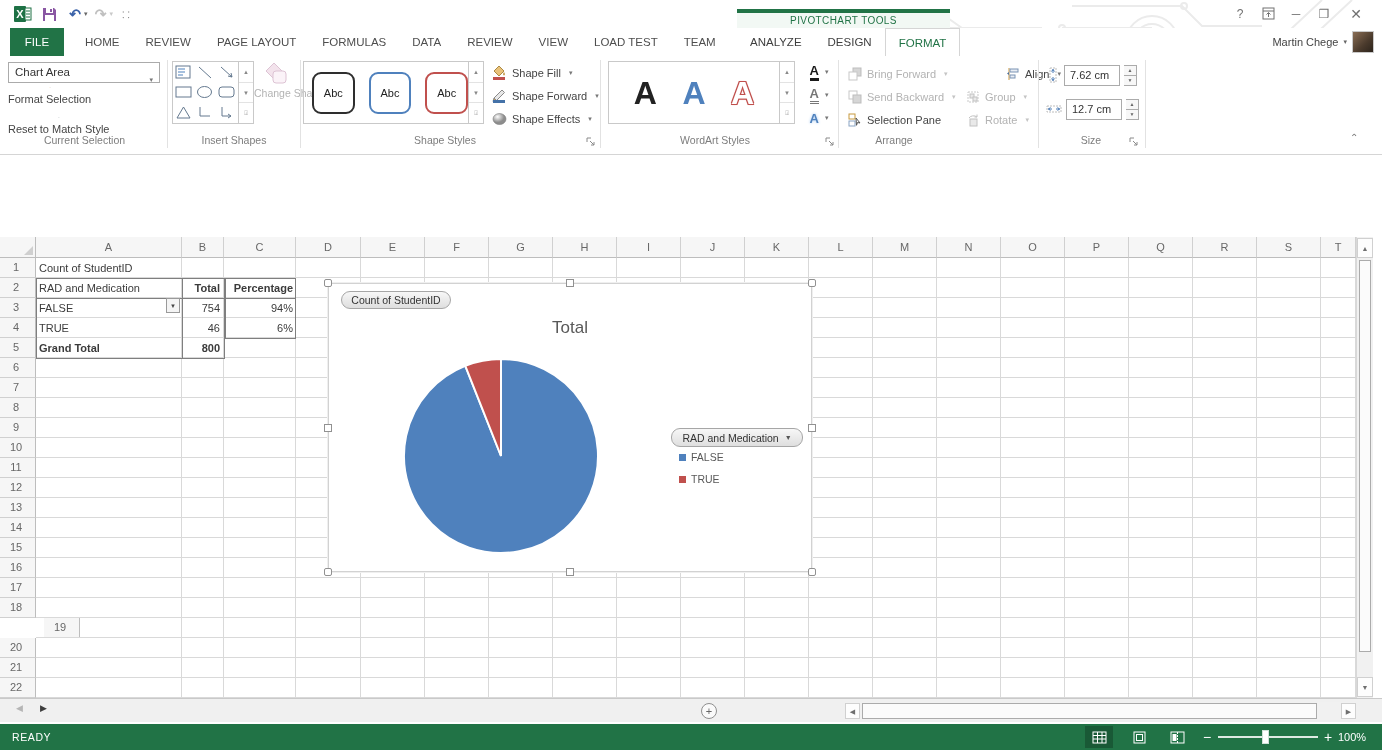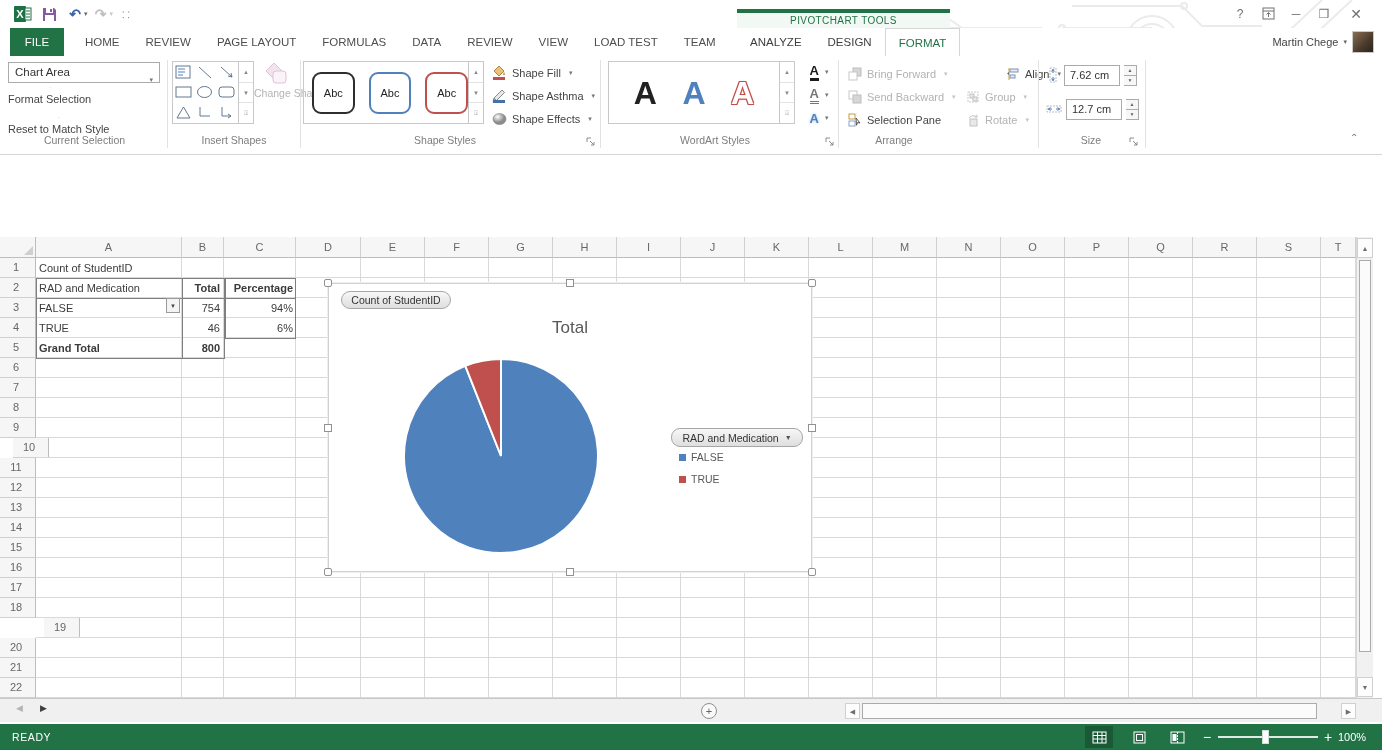--- a/index.html
+++ b/index.html
@@ -315,21 +315,21 @@
         </svg>
       <span class="rbtn-txt">Shape Fill</span>
         <span class="dd">▾</span>
     </div>
     <div class="fill-row" style="top:30px;">
       <svg width="15" height="15" viewBox="0 0 15 15">
           <path d="M2 10 L10 2 l2.5 2.5 L4.5 12.5z" fill="#e8e8e8" stroke="#8a8a8a"></path>
           <path d="M2 10 l-1 3.5 L4.5 12.5z" fill="#c9a25a" stroke="#8a8a8a"></path>
           <rect x="1" y="12" width="12" height="3" fill="#4472a8"></rect>
         </svg>
-      <span class="rbtn-txt">Shape Asthma</span>
+      <span class="rbtn-txt">Shape Forward</span>
         <span class="dd">▾</span>
     </div>
     <div class="fill-row" style="top:53px;">
       <svg width="15" height="15" viewBox="0 0 15 15">
           <defs>
             <radialGradient id="se" cx=".35" cy=".3">
               <stop offset="0" stop-color="#fdfdfd"></stop>
               <stop offset="1" stop-color="#8d8d8d"></stop>
             </radialGradient>
           </defs>
@@ -487,21 +487,21 @@
     <div id="row-headers">
         <div class="rhdr" style="top: 21px;">1</div>
         <div class="rhdr" style="top: 41px;">2</div>
         <div class="rhdr" style="top: 61px;">3</div>
         <div class="rhdr" style="top: 81px;">4</div>
         <div class="rhdr" style="top: 101px;">5</div>
         <div class="rhdr" style="top: 121px;">6</div>
         <div class="rhdr" style="top: 141px;">7</div>
         <div class="rhdr" style="top: 161px;">8</div>
         <div class="rhdr" style="top: 181px;">9</div>
-        <div class="rhdr" style="top: 201px; margin-left: 13px;">10</div>
+        <div class="rhdr" style="top: 201px;">10</div>
         <div class="rhdr" style="top: 221px;">11</div>
         <div class="rhdr" style="top: 241px;">12</div>
         <div class="rhdr" style="top: 261px;">13</div>
         <div class="rhdr" style="top: 281px;">14</div>
         <div class="rhdr" style="top: 301px;">15</div>
         <div class="rhdr" style="top: 321px;">16</div>
         <div class="rhdr" style="top: 341px;">17</div>
         <div class="rhdr" style="top: 361px;">18</div>
         <div class="rhdr" style="top: 381px; margin-left: 44px;">19</div>
         <div class="rhdr" style="top: 401px;">20</div>

